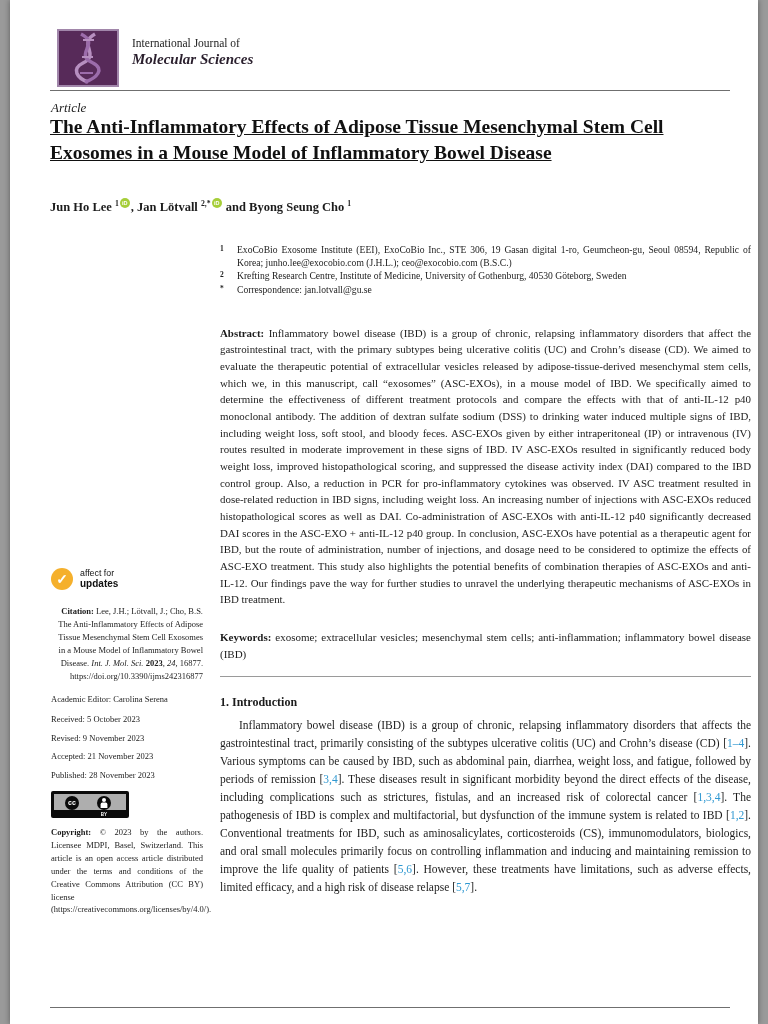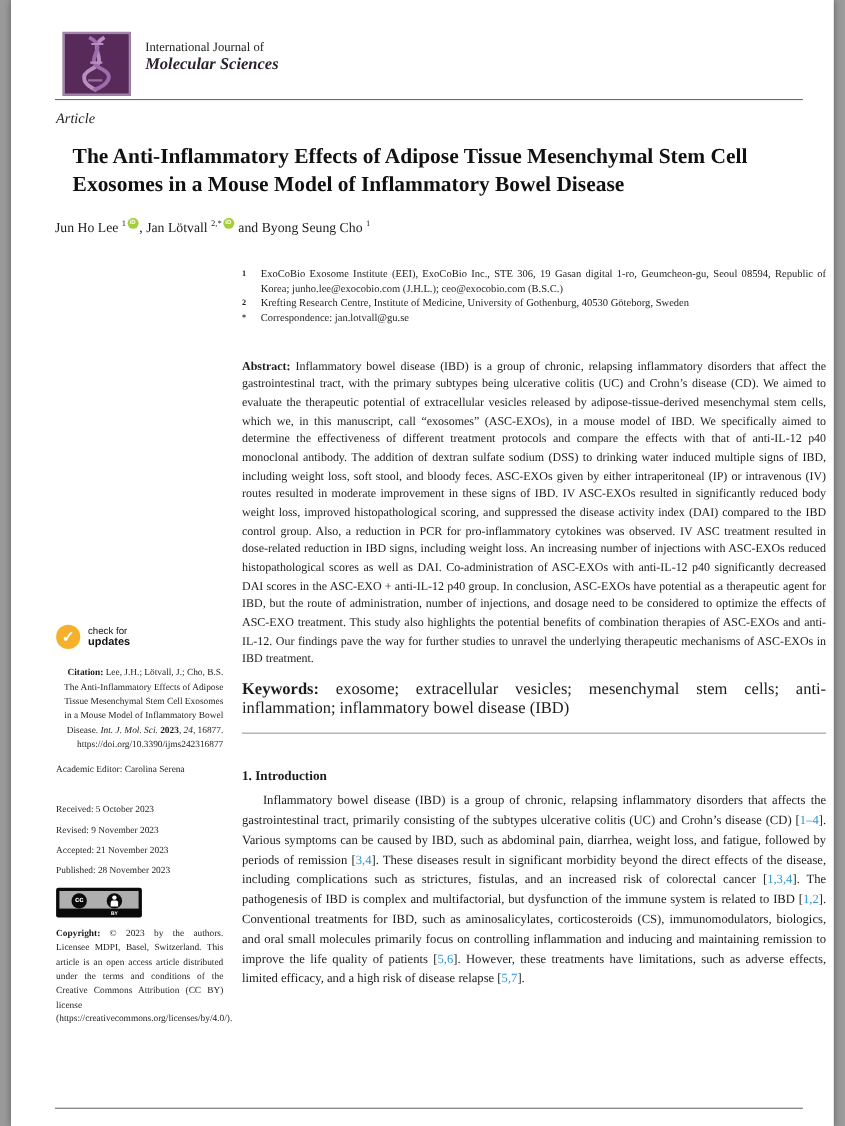--- a/index.html
+++ b/index.html
@@ -22,21 +22,21 @@
     position:absolute;left:50%;top:50%;transform:translate(-50%,-50%);
     font-family:"Liberation Sans",sans-serif;font-weight:bold;font-size:18px;
     letter-spacing:.5px;color:#3e4e5e;
   }
   .rule-top{position:absolute;left:40px;right:28px;top:90px;border-top:1.6px solid #6f6f6f;}
   .article-type{position:absolute;left:41px;top:100px;font-style:italic;font-size:13px;}
   .paper-title{
     position:absolute;left:40px;top:114px;width:684px;
     font-size:19.5px;font-weight:bold;line-height:26px;color:#111;
   }
-  .authors{position:absolute;left:40px;top:200px;width:684px;font-size:12.5px;font-weight:normal;}
+  .authors{position:absolute;left:40px;top:200px;width:684px;font-size:12.5px;font-weight:bold;}
   
   .seg-b{font-weight:bold;}
   .seg-i{font-style:italic;}
   .seg-ref{color:#2f98d1;}
   .seg-link{color:#1c1c1c;}
   .seg-sup{vertical-align:super;font-size:.62em;line-height:0;}
   .seg-orcid{
     display:inline-block;width:10px;height:10px;border-radius:50%;
     background:#a6ce39;position:relative;top:-3px;margin:0 1px;
   }
@@ -45,38 +45,38 @@
     font-family:"Liberation Sans",sans-serif;font-size:5.5px;font-weight:bold;
     color:#fff;text-align:center;line-height:10px;
   }
   
   .main-col{position:absolute;left:210px;top:243px;width:531px;}
   .affil-row{display:flex;font-size:9.6px;line-height:13.2px;}
   .affil-marker{width:17px;flex:0 0 17px;font-weight:bold;font-size:7.5px;
     vertical-align:super;position:relative;top:-1px;}
   .affil-text{flex:1;text-align:justify;}
   .abstract{margin-top:29px;font-size:10.9px;line-height:16.65px;text-align:justify;}
-  .keywords{margin-top:11px;font-size:15px;line-height:16.65px;text-align:justify;}
+  .keywords{margin-top:21px;font-size:11px;line-height:16.65px;text-align:justify;}
   .kw-divider{margin-top:14px;border-top:1px solid #9a9a9a;}
-  .intro-heading{margin-top:31px;font-size:12px;font-weight:bold;}
+  .intro-heading{margin-top:18px;font-size:12px;font-weight:bold;}
   .intro-para{margin-top:6px;font-size:11.5px;line-height:18px;text-align:justify;text-indent:19px;}
   
   .sidebar{position:absolute;left:41px;top:568px;width:152px;}
   .updates-badge{display:flex;align-items:center;gap:7px;cursor:pointer;}
   .updates-circle{
     width:22px;height:22px;border-radius:50%;background:#f5b02c;flex:0 0 22px;
     color:#fff;font-weight:bold;font-size:14px;text-align:center;line-height:22px;
     font-family:"Liberation Sans",sans-serif;
   }
   .updates-text{font-family:"Liberation Sans",sans-serif;line-height:1.1;color:#111;}
   .updates-text .u1{font-size:8.8px;}
   .updates-text .u2{font-size:10px;font-weight:bold;}
   .side-cite{margin-top:15px;font-size:8.5px;line-height:12.9px;text-align:right;}
   .side-editor{margin-top:11px;font-size:8.5px;line-height:12.9px;}
-  .side-dates{margin-top:20px;font-size:8.5px;}
+  .side-dates{margin-top:4px;font-size:8.5px;}
   .side-dates div{line-height:18.4px;}
   .cc-badge{margin-top:7px;position:relative;width:78px;height:27px;background:#0a0a0a;border-radius:2px;}
   .cc-inner{position:absolute;left:3px;right:3px;top:3px;height:16px;background:#aeaeae;}
   .cc-circle{
     position:absolute;top:5px;width:14px;height:14px;border-radius:50%;background:#0a0a0a;
     color:#fff;font-family:"Liberation Sans",sans-serif;font-weight:bold;font-size:7px;
     text-align:center;line-height:14px;
   }
   .cc-c1{left:14px;}
   .cc-c2{left:46px;}
@@ -106,21 +106,21 @@
       <line x1="21" y1="42" x2="34" y2="42" stroke="#9c6cab" stroke-width="2"></line>
     </svg>
   </div>
   <div class="journal-name">
     <div class="l1">International Journal of</div>
     <div class="l2">Molecular Sciences</div>
   </div>
   <div class="rule-top"></div>
 
   <div class="article-type">Article</div>
-  <h1 class="paper-title" style="margin:16px;">The Anti-Inflammatory Effects of Adipose Tissue Mesenchymal Stem Cell Exosomes in a Mouse Model of Inflammatory Bowel Disease</h1>
+  <h1 class="paper-title" style="margin:0;text-decoration:underline;">The Anti-Inflammatory Effects of Adipose Tissue Mesenchymal Stem Cell Exosomes in a Mouse Model of Inflammatory Bowel Disease</h1>
   <div class="authors"><span>Jun Ho Lee </span><span class="seg-sup">1</span><span class="seg-orcid"></span><span>, Jan Lötvall </span><span class="seg-sup">2,*</span><span class="seg-orcid"></span><span> and Byong Seung Cho </span><span class="seg-sup">1</span></div>
 
   <div class="main-col">
     <div class="affil-row">
       <span class="affil-marker">1</span>
       <span class="affil-text">ExoCoBio Exosome Institute (EEI), ExoCoBio Inc., STE 306, 19 Gasan digital 1-ro, Geumcheon-gu, Seoul 08594, Republic of Korea; junho.lee@exocobio.com (J.H.L.); ceo@exocobio.com (B.S.C.)</span>
     </div>
     <div class="affil-row">
       <span class="affil-marker">2</span>
       <span class="affil-text">Krefting Research Centre, Institute of Medicine, University of Gothenburg, 40530 Göteborg, Sweden</span>
@@ -141,21 +141,21 @@
     <div class="kw-divider"></div>
 
     <div class="intro-heading">1. Introduction</div>
     <div class="intro-para"><span>Inflammatory bowel disease (IBD) is a group of chronic, relapsing inflammatory disorders that affects the gastrointestinal tract, primarily consisting of the subtypes ulcerative colitis (UC) and Crohn’s disease (CD) [</span><span class="seg-ref">1–4</span><span>].  Various symptoms can be caused by IBD, such as abdominal pain, diarrhea, weight loss, and fatigue, followed by periods of remission [</span><span class="seg-ref">3,4</span><span>].  These diseases result in significant morbidity beyond the direct effects of the disease, including complications such as strictures, fistulas, and an increased risk of colorectal cancer [</span><span class="seg-ref">1,3,4</span><span>].  The pathogenesis of IBD is complex and multifactorial, but dysfunction of the immune system is related to IBD [</span><span class="seg-ref">1,2</span><span>].  Conventional treatments for IBD, such as aminosalicylates, corticosteroids (CS), immunomodulators, biologics, and oral small molecules primarily focus on controlling inflammation and inducing and maintaining remission to improve the life quality of patients [</span><span class="seg-ref">5,6</span><span>].  However, these treatments have limitations, such as adverse effects, limited efficacy, and a high risk of disease relapse [</span><span class="seg-ref">5,7</span><span>].</span></div>
   </div>
 
   <div class="sidebar">
     <div class="updates-badge">
       <span class="updates-circle">✓</span>
       <span class="updates-text">
-        <div class="u1">check for</div>
+        <div class="u1">affect for</div>
         <div class="u2">updates</div>
       </span>
     </div>
 
     <div class="side-cite"><span class="seg-b">Citation: </span><span>Lee, J.H.; Lötvall, J.; Cho, B.S. The Anti-Inflammatory Effects of Adipose Tissue Mesenchymal Stem Cell Exosomes in a Mouse Model of Inflammatory Bowel Disease. </span><span class="seg-i">Int. J. Mol. Sci. </span><span class="seg-b">2023</span><span>, </span><span class="seg-i">24</span><span>, 16877. </span><span class="seg-link">https://doi.org/10.3390/ijms242316877</span></div>
 
     <div class="side-editor">Academic Editor: Carolina Serena</div>
 
     <div class="side-dates">
       <div>Received: 5 October 2023</div>

